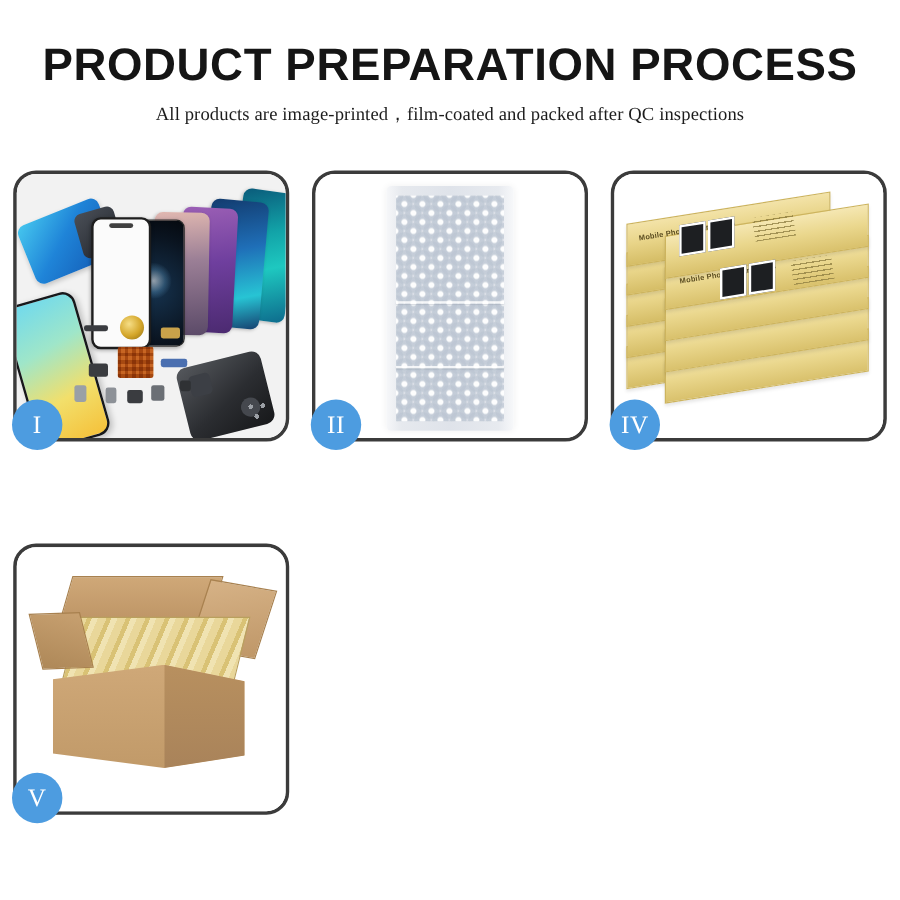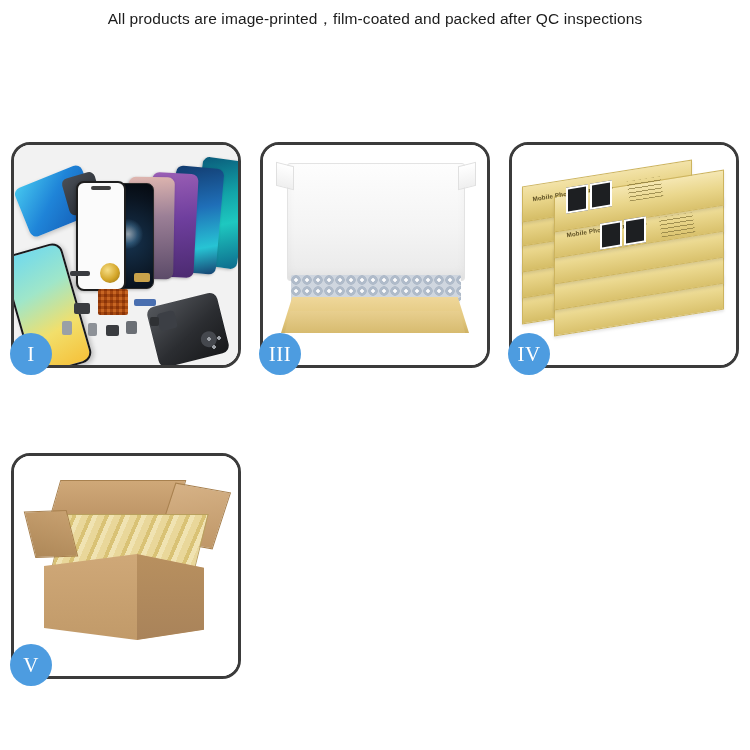--- a/index.html
+++ b/index.html
@@ -41,20 +41,21 @@
     font-family: "Liberation Sans", sans-serif;
   }
   .subtitle {
     margin: 0;
     padding-top: 9px;
     font-size: 15.5px;
     line-height: 20px;
     font-weight: 400;
     color: #1c1c1c;
     letter-spacing: 0.1px;
+    font-family: Liberation Serif, serif;
   }
 
   
   .grid {
     position: absolute;
     top: 142px;
     left: 11px;
     width: 728px;
     height: 537px;
     display: grid;
@@ -494,20 +495,21 @@
   }
   .cs-tape-1 { left: 20px; top: 78px;  width: 16px; height: 14px; transform: skewY(22deg); }
   .cs-tape-2 { left: 20px; top: 134px; width: 16px; height: 14px; transform: skewY(22deg); }
 </style>
 </head>
 <body>
 
 <div class="page">
 
   <div class="header">
+    <h1 class="title">PRODUCT PREPARATION PROCESS</h1>
     <p class="subtitle">All products are image-printed，film-coated and packed after QC inspections</p>
   </div>
 
   <div class="grid">
 
     <div class="panel">
       <div class="panel-inner p1">
         <div class="blue-film"></div>
         <div class="phone-fan">
           <div class="fan-phone fan-p5"></div>
@@ -530,32 +532,31 @@
         <div class="tiny-part tp5"></div>
         <div class="tiny-part tp6"></div>
         <div class="tiny-part tp7"></div>
         <div class="tiny-part tp8"></div>
         <div class="tiny-part tp9"></div>
         <div class="screws"></div>
       </div>
       <div class="badge">I</div>
     </div>
 
-
     <div class="panel">
-      <div class="panel-inner p3">
-        <div class="mailer">
-          <div class="mailer-lid"></div>
-          <div class="mailer-contents"></div>
-          <div class="mailer-base"></div>
-          <div class="mailer-base-front"></div>
+      <div class="panel-inner p2">
+        <div class="bubble-sheet">
+          <div class="bubbles"></div>
+          <div class="bubble-seam" style="top:96px;"></div>
+          <div class="bubble-seam" style="top:150px;"></div>
         </div>
       </div>
-      <div class="badge">III</div>
+      <div class="badge">II</div>
     </div>
+
 
     <div class="panel">
       <div class="panel-inner p4">
         <div class="stack">
           <div class="sbox sb-a"></div>
           <div class="sbox sb-b"></div>
           <div class="sbox sb-c"></div>
           <div class="sbox sb-d"></div>
           <div class="sbox sb-e"></div>
 

